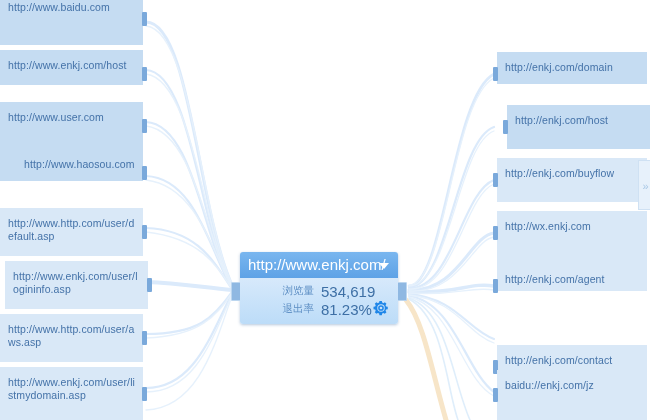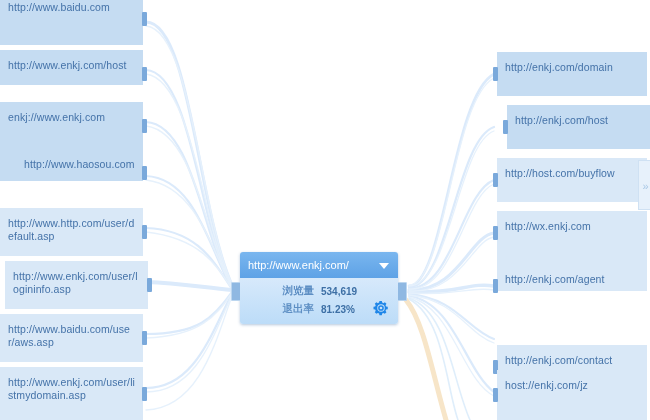--- a/index.html
+++ b/index.html
@@ -55,48 +55,47 @@
     border-radius:3px;
     box-shadow:0 1px 3px rgba(90,130,175,.45);
     overflow:visible;
   }
   #center-head{
     position:relative;
     height:26px;
     border-radius:3px 3px 0 0;
     background:linear-gradient(#79b6ef,#5ea2e6);
     color:#ffffff;
-    font-size:11px;
+    font-size:15px;
     line-height:26px;
     padding-left:8px;
     box-sizing:border-box;
   }
   #center-body{
     position:relative;
     height:46px;
     border-radius:0 0 3px 3px;
     background:linear-gradient(#d7e9fb,#bcdcf8);
     box-sizing:border-box;
     padding-top:4px;
   }
   .stat-row{
     display:flex;
     align-items:center;
     height:18px;
     padding-left:34px;
-    font-weight:bold;
   }
   .stat-key{
     color:#5e8fc4;
     font-size:10.5px;
     width:40px;
     text-align:right;
     margin-right:7px;
   }
-  .stat-val{color:#3d6fa5;font-size:10px;}
+  .stat-val{color:#3d6fa5;font-size:15px;}
   #caret{
     position:absolute;right:9px;top:11px;
     width:0;height:0;
     border-left:5px solid transparent;
     border-right:5px solid transparent;
     border-top:6px solid #ffffff;
   }
   #gear{position:absolute;right:8px;top:21px;width:18px;height:18px;}
   
   #c-tab-l{position:absolute;left:-9px;top:30px;width:10px;height:17px;background:#8fb8e2;border:1px solid #bcd6ef;border-radius:1px;}
@@ -164,36 +163,36 @@
     </g>
 
     <g fill="none" stroke="#f7e5c8" stroke-width="5" stroke-linecap="round">
       <path d="M406,300 C424,322 432,372 446,420"></path>
     </g>
   </svg>
 
   <div id="left-col">
       <div class="node" style="top: -8px; height: 53px; left: 0px; width: 143px;"><span class="lbl">http://www.baidu.com</span><span class="tab-r" style="top: 20px;"></span></div>
       <div class="node" style="top: 50px; height: 35px; left: 0px; width: 143px;"><span class="lbl">http://www.enkj.com/host</span><span class="tab-r" style="top: 17px;"></span></div>
-      <div class="node" style="top: 102px; height: 48px; left: 0px; width: 143px;"><span class="lbl">enkj://www.enkj.com</span><span class="tab-r" style="top: 17px;"></span></div>
+      <div class="node" style="top: 102px; height: 48px; left: 0px; width: 143px;"><span class="lbl">http://www.user.com</span><span class="tab-r" style="top: 17px;"></span></div>
       <div class="node" style="top: 149px; height: 32px; left: 0px; width: 143px; padding-left: 24px;"><span class="lbl">http://www.haosou.com</span><span class="tab-r" style="top: 17px;"></span></div>
       <div class="node pale" style="top: 208px; height: 48px; left: 0px; width: 143px;"><span class="lbl">http://www.http.com/user/default.asp</span><span class="tab-r" style="top: 17px;"></span></div>
       <div class="node pale" style="top: 261px; height: 48px; left: 5px; width: 143px;"><span class="lbl">http://www.enkj.com/user/logininfo.asp</span><span class="tab-r" style="top: 17px;"></span></div>
-      <div class="node pale" style="top: 314px; height: 48px; left: 0px; width: 143px;"><span class="lbl">http://www.baidu.com/user/aws.asp</span><span class="tab-r" style="top: 17px;"></span></div>
+      <div class="node pale" style="top: 314px; height: 48px; left: 0px; width: 143px;"><span class="lbl">http://www.http.com/user/aws.asp</span><span class="tab-r" style="top: 17px;"></span></div>
       <div class="node pale" style="top: 367px; height: 68px; left: 0px; width: 143px;"><span class="lbl">http://www.enkj.com/user/listmydomain.asp</span><span class="tab-r" style="top: 20px;"></span></div>
     </div>
 
   <div id="right-col">
-      <div class="node" style="top: 52px; height: 44px; left: 497px; width: 150px;"><span class="lbl">http://enkj.com/domain</span><span class="tab-l" style="top: 15px;"></span></div>
+      <div class="node" style="top: 52px; height: 32px; left: 497px; width: 150px;"><span class="lbl">http://enkj.com/domain</span><span class="tab-l" style="top: 15px;"></span></div>
       <div class="node" style="top: 105px; height: 44px; left: 497px; width: 150px; margin-left: 10px;"><span class="lbl">http://enkj.com/host</span><span class="tab-l" style="top: 15px;"></span></div>
-      <div class="node pale" style="top: 158px; height: 44px; left: 497px; width: 150px;"><span class="lbl">http://host.com/buyflow</span><span class="tab-l" style="top: 15px;"></span></div>
+      <div class="node pale" style="top: 158px; height: 44px; left: 497px; width: 150px;"><span class="lbl">http://enkj.com/buyflow</span><span class="tab-l" style="top: 15px;"></span></div>
       <div class="node pale" style="top: 211px; height: 59px; left: 497px; width: 150px;"><span class="lbl">http://wx.enkj.com</span><span class="tab-l" style="top: 15px;"></span></div>
       <div class="node pale" style="top: 264px; height: 27px; left: 497px; width: 150px;"><span class="lbl">http://enkj.com/agent</span><span class="tab-l" style="top: 15px;"></span></div>
       <div class="node pale" style="top: 317px; height: 44px; left: 497px; width: 150px; margin-top: 28px;"><span class="lbl">http://enkj.com/contact</span><span class="tab-l" style="top: 15px;"></span></div>
-      <div class="node pale" style="top: 370px; height: 50px; left: 497px; width: 150px;"><span class="lbl">host://enkj.com/jz</span><span class="tab-l" style="top: 18px;"></span></div>
+      <div class="node pale" style="top: 370px; height: 50px; left: 497px; width: 150px;"><span class="lbl">baidu://enkj.com/jz</span><span class="tab-l" style="top: 18px;"></span></div>
     </div>
 
   <div id="center">
     <div id="c-tab-l"></div>
     <div id="c-tab-r"></div>
 
     <div id="center-head">
       <span>http://www.enkj.com/</span>
       <span id="caret"></span>
     </div>

